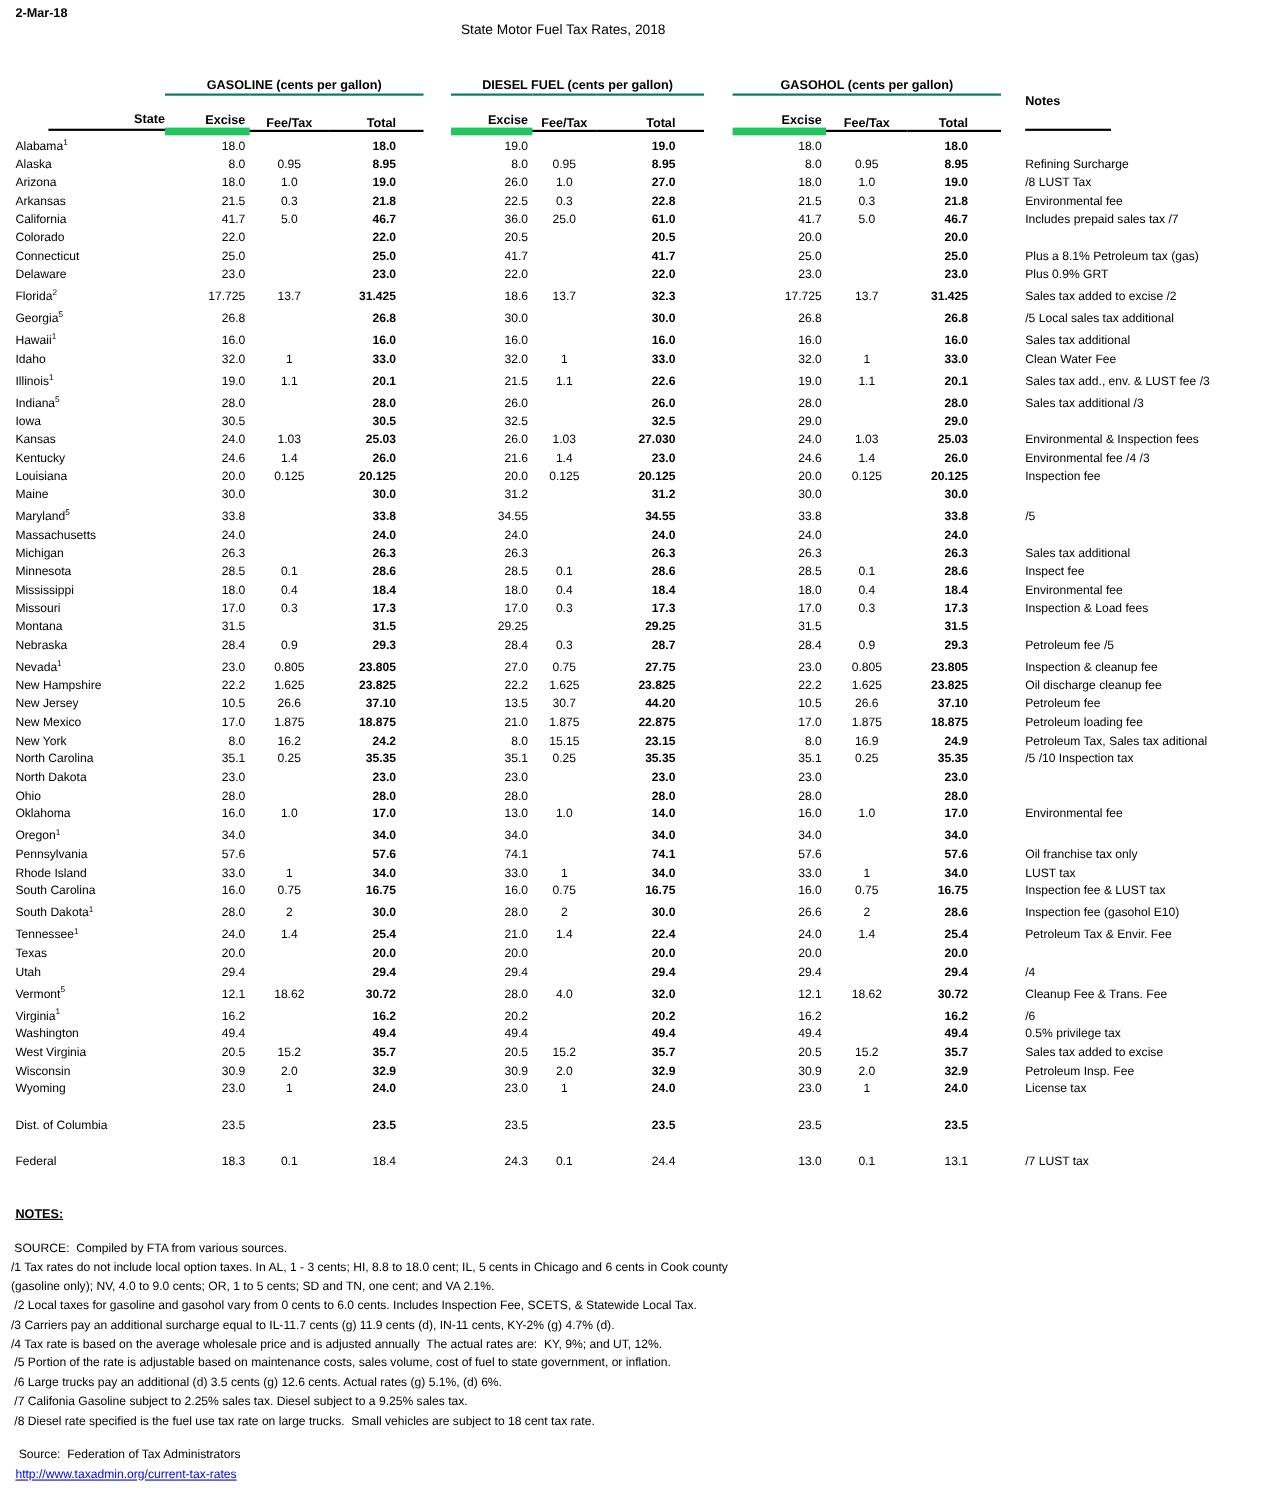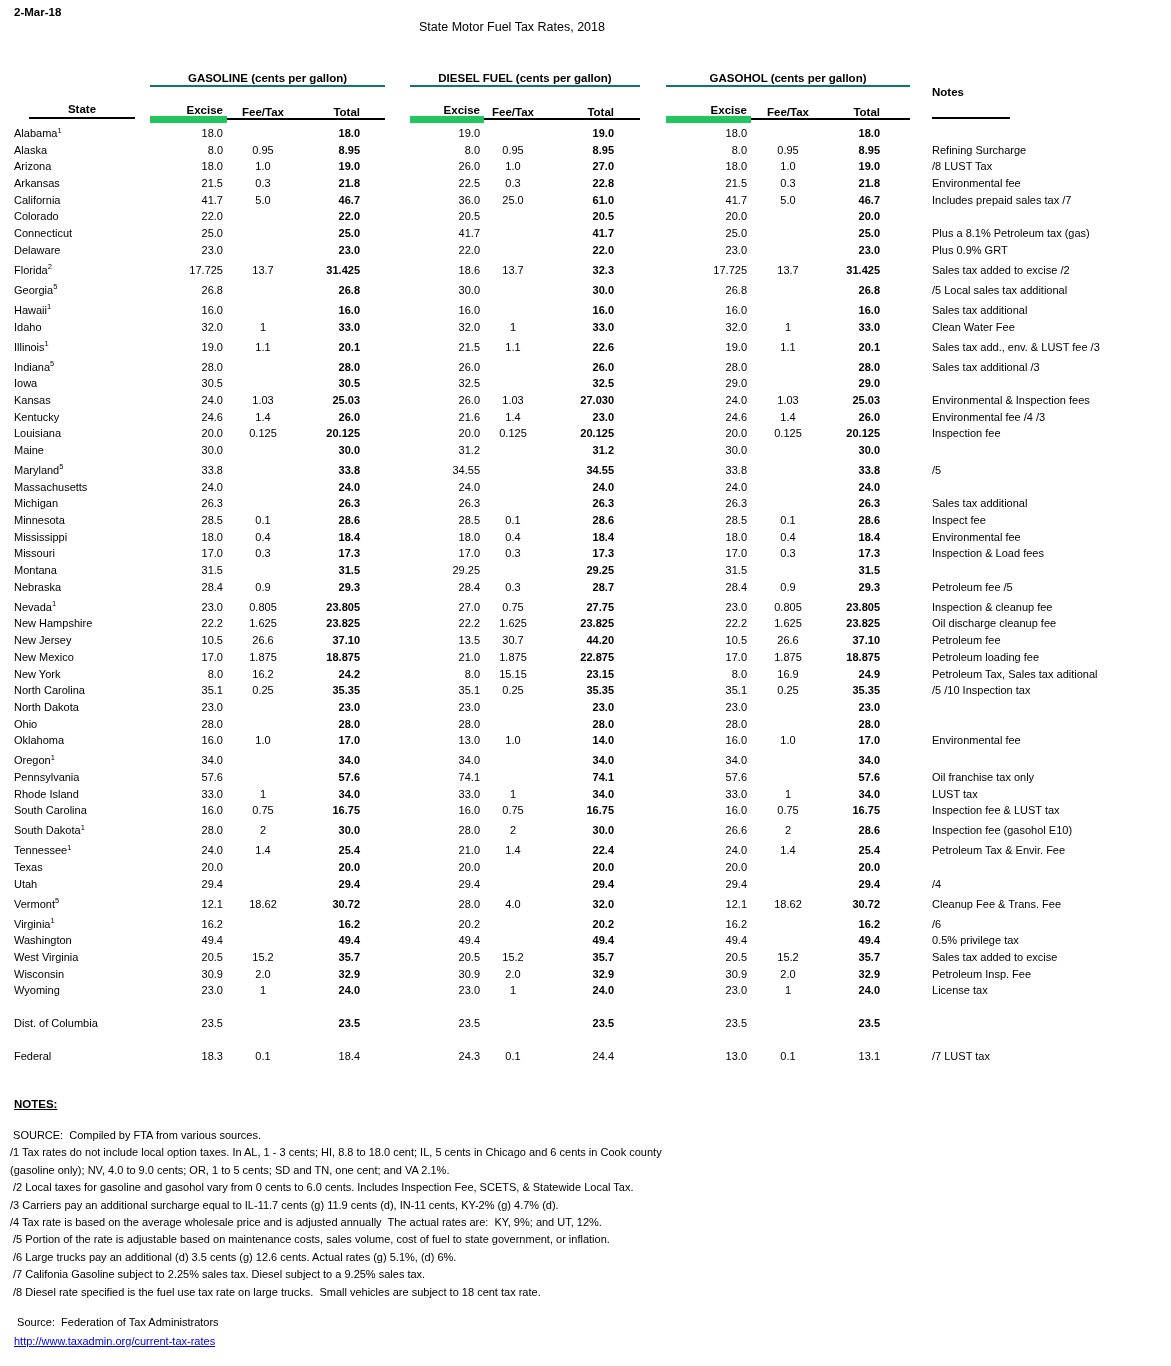--- a/index.html
+++ b/index.html
@@ -37,21 +37,21 @@
     padding-bottom: 1px;
   }
   tr.sub-row { height: 19px; }
   tr.sub-row th { font-size: 11.5px; }
   tr.sub-row th.snum { text-align: right; border-bottom: 7px solid #22c55e; padding-right: 4px; }
   tr.sub-row th.sfee { border-bottom: 2px solid #000; }
   tr.sub-row th.stot { text-align: right; border-bottom: 2px solid #000; }
   tr.sub-row th.stot.g  { padding-right: 25px; }
   tr.sub-row th.stot.d  { padding-right: 26px; }
   tr.sub-row th.stot.go { padding-right: 30px; }
-  th.state-h { text-align: center; margin-top: 20px; }
+  th.state-h { text-align: right; margin-top: 20px; }
   th.state-h .u { display: inline-block; width: 106px; border-bottom: 2px solid #000; padding-bottom: 2px; }
   th.notes-h { text-align: left; }
   th.notes-h .u { display: inline-block; width: 78px; border-bottom: 2px solid #000; padding-bottom: 19px; }
 
   tbody tr.row { height: 16.7px; }
   tbody tr.row.tall { height: 20px; }
   tbody tr.row td { vertical-align: bottom; white-space: nowrap; overflow: visible; }
   tbody tr.gap { height: 16px; }
   td.st { text-align: left; }
   td.num { text-align: right; padding-right: 4px; }

